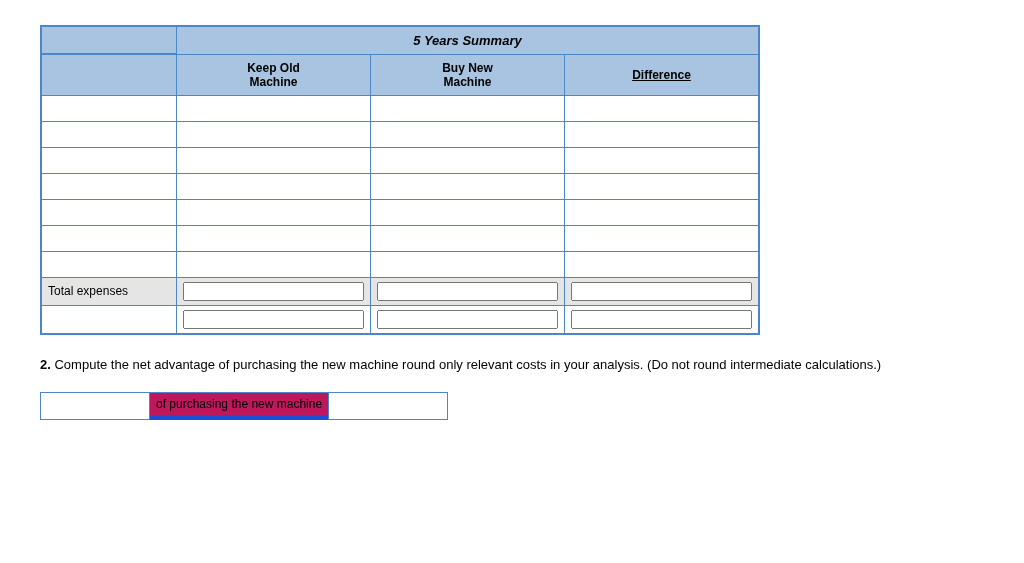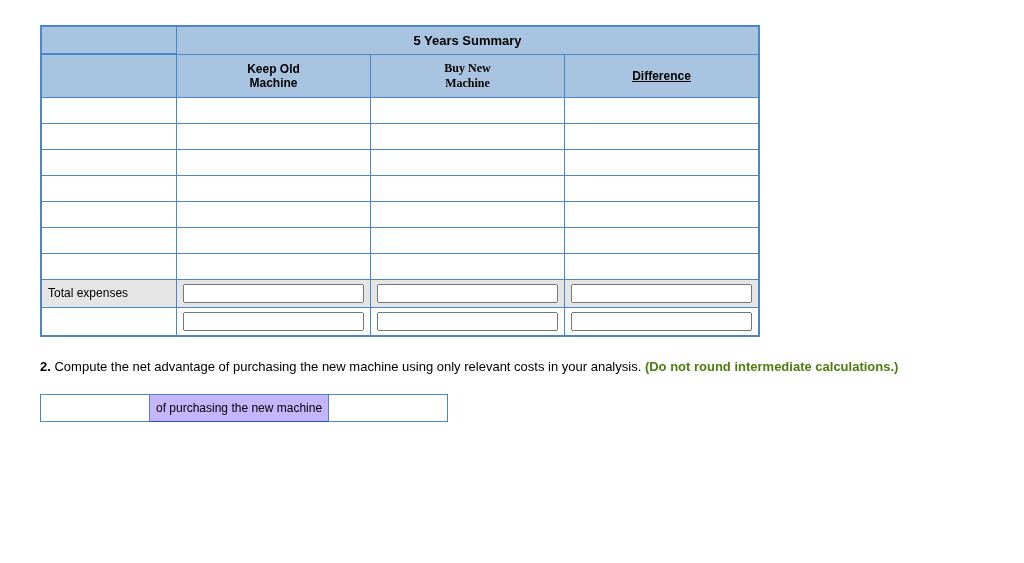--- a/index.html
+++ b/index.html
@@ -40,20 +40,21 @@
       border: 1px solid #4a86c8;
       padding: 4px 6px;
       height: 28px;
     }
 
     .header-row-top th {
       background-color: #a8c4e0;
       font-weight: bold;
       font-size: 13px;
       padding: 5px;
+      font-style: italic;
     }
 
     .header-row-top th.title-cell {
       border-top: none;
       border-left: none;
       border-bottom: 2px solid #4a86c8;
     }
 
     .header-row-cols th {
       background-color: #a8c4e0;
@@ -68,21 +69,20 @@
       width: 300px;
       background-color: #a8c4e0;
     }
 
     .col-keep {
       width: 140px;
     }
 
     .col-buy {
       width: 140px;
-      font-family: Liberation Serif, serif;
     }
 
     .col-diff {
       width: 140px;
       text-decoration: underline;
     }
 
     .data-row td {
       background-color: #ffffff;
       height: 26px;
@@ -133,22 +133,22 @@
       font-size: 13px;
       line-height: 1.5;
       margin-bottom: 18px;
     }
 
     .question-text .bold {
       font-weight: bold;
     }
 
     .question-text .red-bold {
-      font-weight: bold;
-      color: #4d7c0f;
+      font-weight: normal;
+      color: #000000;
       text-align: center;
     }
 
     .answer-row {
       display: flex;
       align-items: center;
       gap: 0;
       margin-top: 8px;
     }
 
@@ -157,23 +157,23 @@
       height: 28px;
       border: 1px solid #4a86c8;
       outline: none;
       font-size: 12px;
       padding: 2px 4px;
     }
 
     .answer-label {
       font-size: 12px;
       padding: 0 6px;
-      background: #c4b5fd;
+      background: #be185d;
       border-top: 1px solid #4a86c8;
-      border-bottom: 1px solid #1d4ed8;
+      border-bottom: 5px solid #1d4ed8;
       height: 28px;
       display: flex;
       align-items: center;
     }
 
     .answer-input-right {
       width: 120px;
       height: 28px;
       border: 1px solid #4a86c8;
       outline: none;
@@ -255,21 +255,21 @@
           <td class="input-cell"><input type="text" style=""></td>
           <td class="input-cell"><input type="text" style=""></td>
         </tr>
       </tbody>
     </table>
   </div>
 
   <div class="question-section">
     <p class="question-text">
       <span class="bold">2.</span>
-      <span> Compute the net advantage of purchasing the new machine using only relevant costs in your analysis. </span>
+      <span> Compute the net advantage of purchasing the new machine round only relevant costs in your analysis. </span>
       <span class="red-bold">(Do not round intermediate calculations.)</span>
     </p>
 
     <div class="answer-row">
       <input type="text" class="answer-input-left" style="">
       <span class="answer-label">of purchasing the new machine</span>
       <input type="text" class="answer-input-right" style="">
     </div>
   </div>
 

